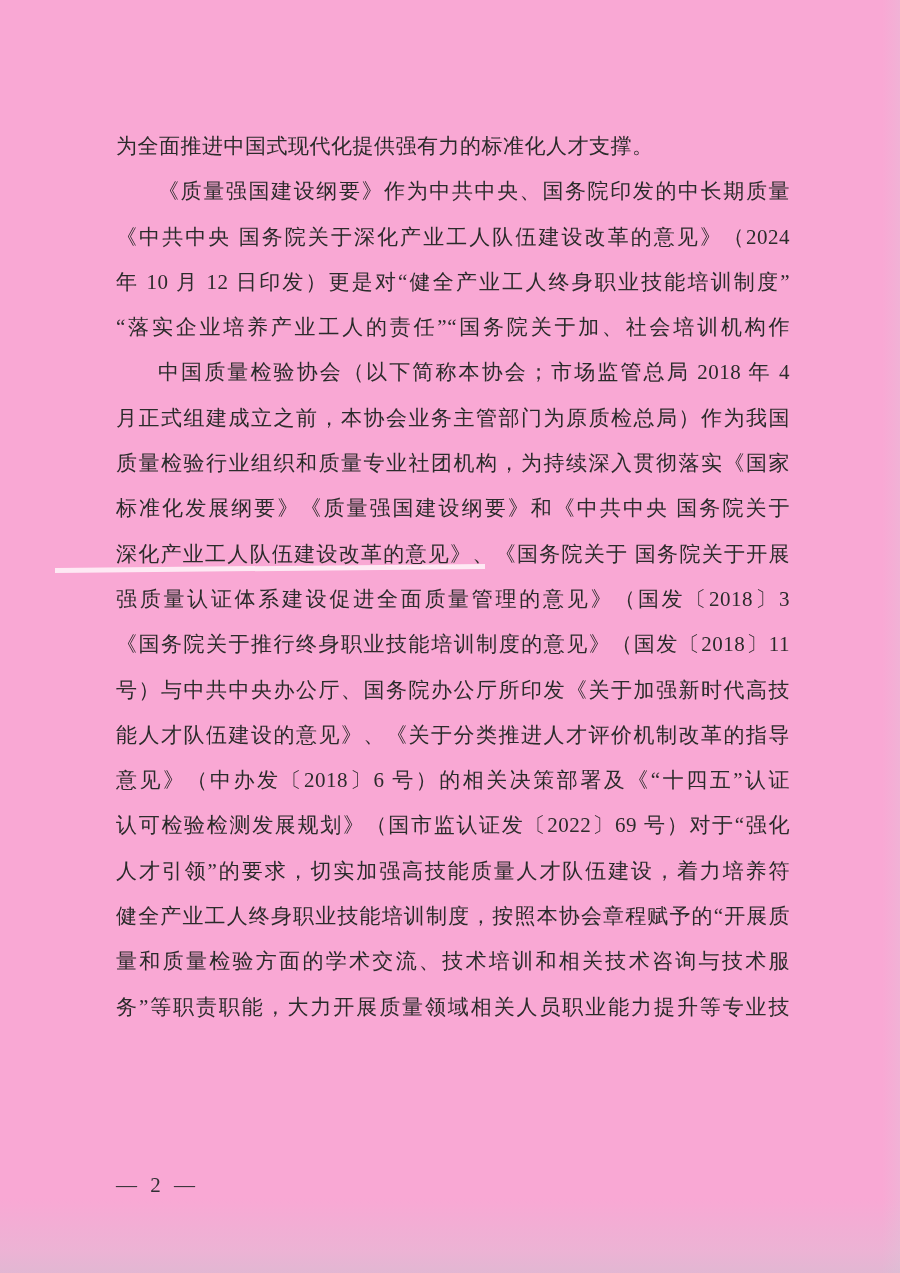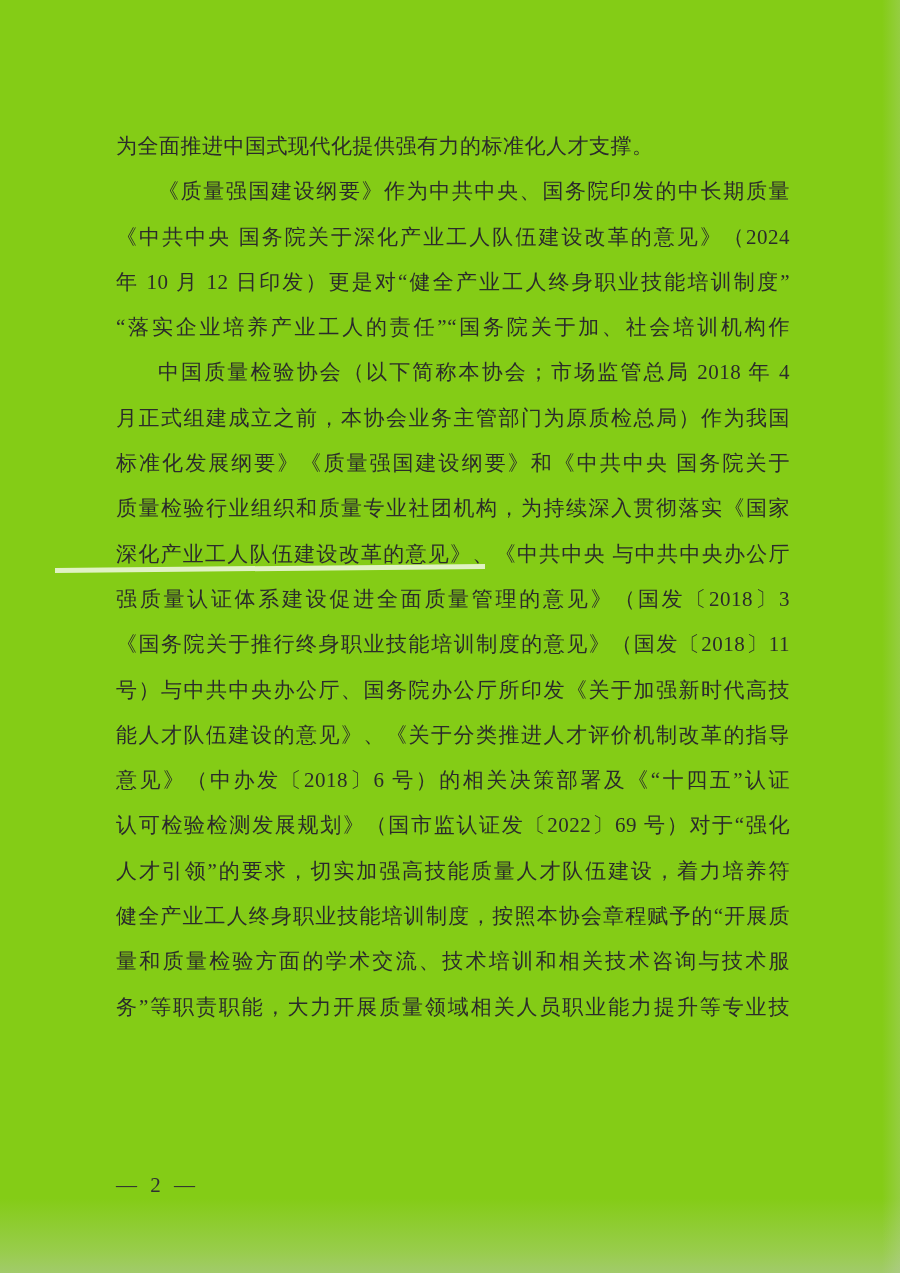--- a/index.html
+++ b/index.html
@@ -4,21 +4,21 @@
 <style>
   html, body {
     margin: 0;
     padding: 0;
     background: #ffffff;
   }
   .page {
     position: relative;
     width: 900px;
     height: 1273px;
-    background: #84cc16;
+    background: #f9a8d4;
     overflow: hidden;
     font-family: "Liberation Serif", "DejaVu Serif", serif;
   }
   
   .bottom-shade {
     position: absolute;
     left: 0;
     bottom: 0;
     width: 100%;
     height: 75px;
@@ -85,23 +85,23 @@
 
   <div class="text-block" id="text-block">
 
   <div class="line para-end">为全面推进中国式现代化提供强有力的标准化人才支撑。</div>
       <div class="line indent">《质量强国建设纲要》作为中共中央、国务院印发的中长期质量</div>
       <div class="line">《中共中央 国务院关于深化产业工人队伍建设改革的意见》（2024</div>
       <div class="line">年 10 月 12 日印发）更是对“健全产业工人终身职业技能培训制度”</div>
       <div class="line">“落实企业培养产业工人的责任”“国务院关于加、社会培训机构作</div>
       <div class="line indent">中国质量检验协会（以下简称本协会；市场监管总局 2018 年 4</div>
       <div class="line">月正式组建成立之前，本协会业务主管部门为原质检总局）作为我国</div>
+      <div class="line">质量检验行业组织和质量专业社团机构，为持续深入贯彻落实《国家</div>
       <div class="line">标准化发展纲要》《质量强国建设纲要》和《中共中央 国务院关于</div>
-      <div class="line">质量检验行业组织和质量专业社团机构，为持续深入贯彻落实《国家</div>
-      <div class="line">深化产业工人队伍建设改革的意见》、《中共中央 与中共中央办公厅</div>
+      <div class="line">深化产业工人队伍建设改革的意见》、《国务院关于 国务院关于开展</div>
       <div class="line">强质量认证体系建设促进全面质量管理的意见》（国发〔2018〕3 号）、</div>
       <div class="line">《国务院关于推行终身职业技能培训制度的意见》（国发〔2018〕11</div>
       <div class="line">号）与中共中央办公厅、国务院办公厅所印发《关于加强新时代高技</div>
       <div class="line">能人才队伍建设的意见》、《关于分类推进人才评价机制改革的指导</div>
       <div class="line">意见》（中办发〔2018〕6 号）的相关决策部署及《“十四五”认证</div>
       <div class="line">认可检验检测发展规划》（国市监认证发〔2022〕69 号）对于“强化</div>
       <div class="line">人才引领”的要求，切实加强高技能质量人才队伍建设，着力培养符</div>
       <div class="line">健全产业工人终身职业技能培训制度，按照本协会章程赋予的“开展质</div>
       <div class="line">量和质量检验方面的学术交流、技术培训和相关技术咨询与技术服</div>
       <div class="line">务”等职责职能，大力开展质量领域相关人员职业能力提升等专业技</div>

